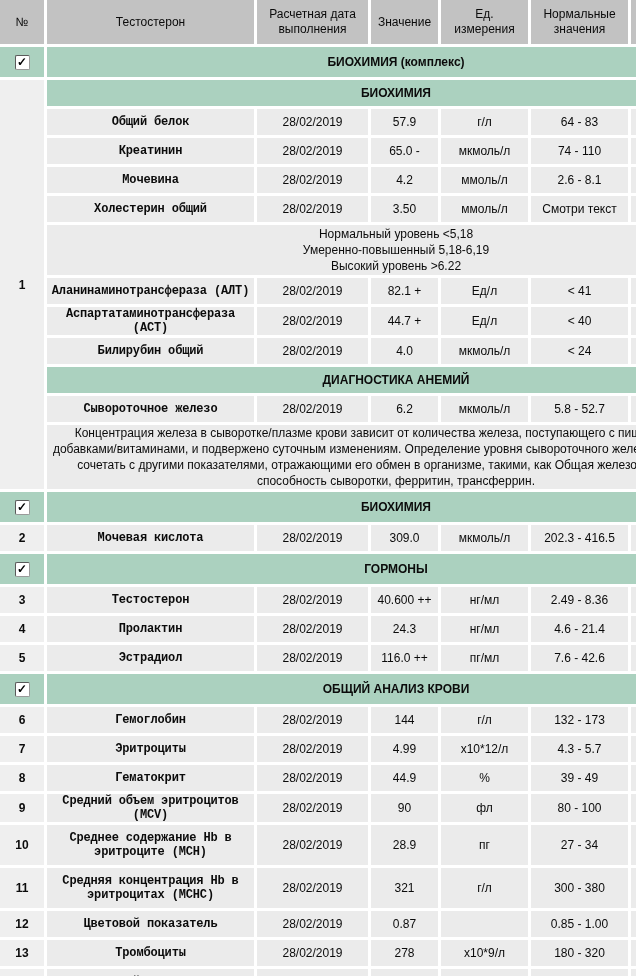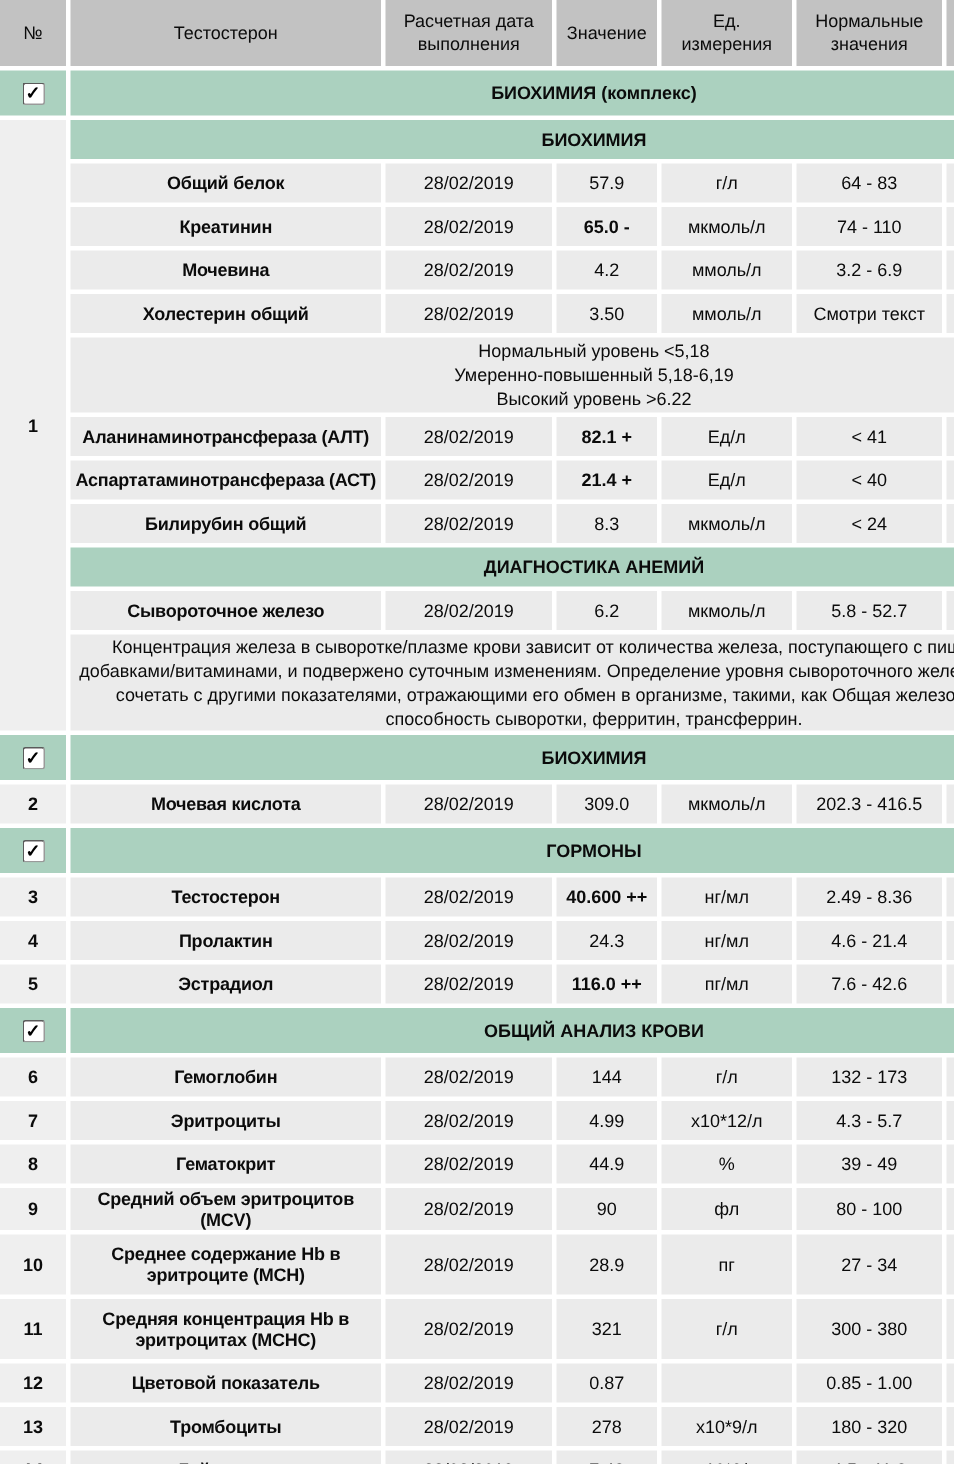--- a/index.html
+++ b/index.html
@@ -22,23 +22,23 @@
     background:#ebebeb;font-size:12px;text-align:center;vertical-align:middle;
     padding:0 2px;overflow:hidden;line-height:14px;
   }
   td.numcol{background:#efefef;font-weight:bold;}
   td.cbcell{background:#abd1bf;}
   td.sect{background:#abd1bf;font-weight:bold;}
   .r-cb td{height:30px;}
   .r-sub td{height:26px;}
   .r-test td{height:26px;}
   .r-tall td{height:40px;}
-  td.name{font-weight:bold;letter-spacing:-0.15px;line-height:14px;}
+  td.name{font-weight:bold;letter-spacing:-0.15px;line-height:14px;font-family:Liberation Mono, monospace;}
   td.date{font-weight:normal;}
-  td.val.b{font-weight:bold;}
+  td.val.b{font-weight:normal;}
   td.note{white-space:pre-line;line-height:16px;height:50px;}
   .r-note-iron td.note{height:52px;}
   .cb{
     display:inline-block;width:13px;height:13px;background:#fff;
     border:1px solid;border-color:#5a5a5a #9a9a9a #9a9a9a #5a5a5a;border-radius:2px;
     font-size:12px;font-weight:bold;line-height:12px;text-align:center;
     vertical-align:middle;cursor:pointer;color:#000;
   }
   .cb .tick{display:block;margin-top:0;}
 </style>
@@ -96,21 +96,21 @@
     <td class="unit">мкмоль/л</td>
     <td class="norm">74 - 110</td>
     <td class="extra"></td>
   </tr>
 
   <tr class="r-test">
     <td class="name">Мочевина</td>
     <td class="date">28/02/2019</td>
     <td class="val">4.2</td>
     <td class="unit">ммоль/л</td>
-    <td class="norm">3.2 - 6.9</td>
+    <td class="norm">2.6 - 8.1</td>
     <td class="extra"></td>
   </tr>
 
   <tr class="r-test">
     <td class="name">Холестерин общий</td>
     <td class="date">28/02/2019</td>
     <td class="val">3.50</td>
     <td class="unit">ммоль/л</td>
     <td class="norm">Смотри текст</td>
     <td class="extra"></td>
@@ -127,30 +127,30 @@
     <td class="date">28/02/2019</td>
     <td class="val b">82.1 +</td>
     <td class="unit">Ед/л</td>
     <td class="norm">&lt; 41</td>
     <td class="extra"></td>
   </tr>
 
   <tr class="r-test">
     <td class="name">Аспартатаминотрансфераза (АСТ)</td>
     <td class="date">28/02/2019</td>
-    <td class="val b">21.4 +</td>
+    <td class="val b">44.7 +</td>
     <td class="unit">Ед/л</td>
     <td class="norm">&lt; 40</td>
     <td class="extra"></td>
   </tr>
 
   <tr class="r-test">
     <td class="name">Билирубин общий</td>
     <td class="date">28/02/2019</td>
-    <td class="val">8.3</td>
+    <td class="val">4.0</td>
     <td class="unit">мкмоль/л</td>
     <td class="norm">&lt; 24</td>
     <td class="extra"></td>
   </tr>
 
   <tr class="r-sub">
     <td class="sect" colspan="6">ДИАГНОСТИКА АНЕМИЙ</td>
   </tr>
 
   <tr class="r-test">

